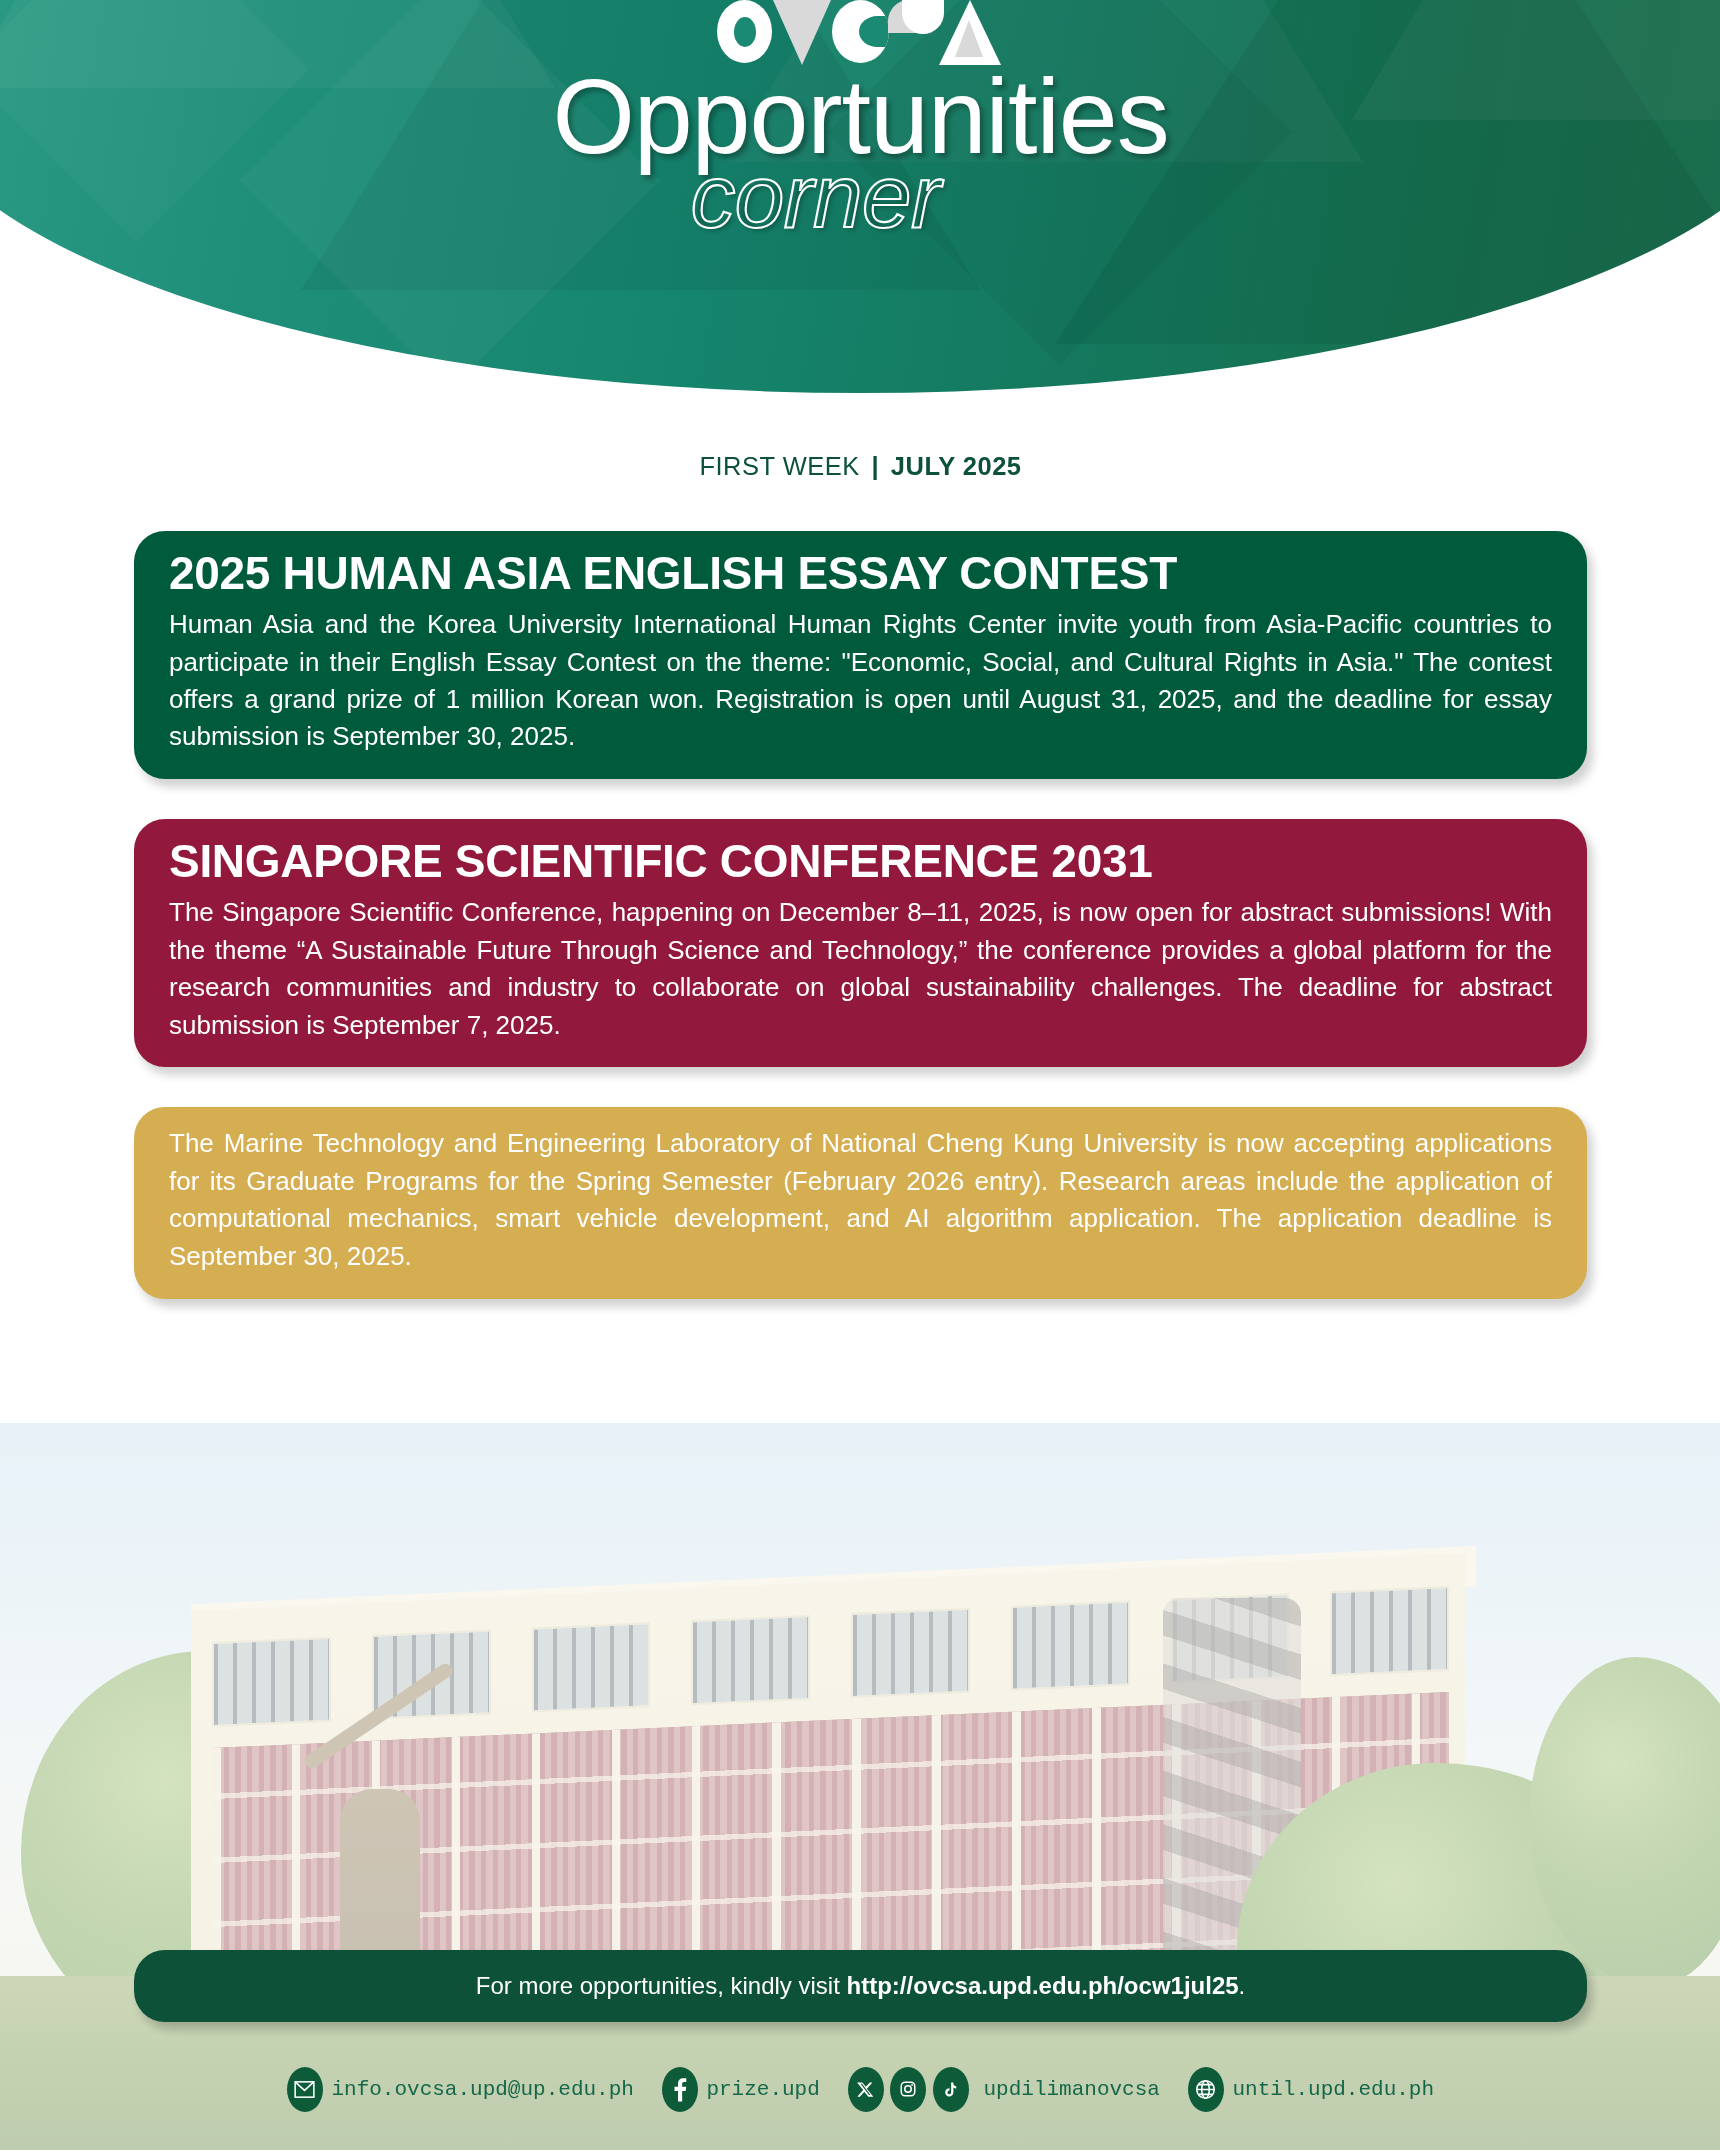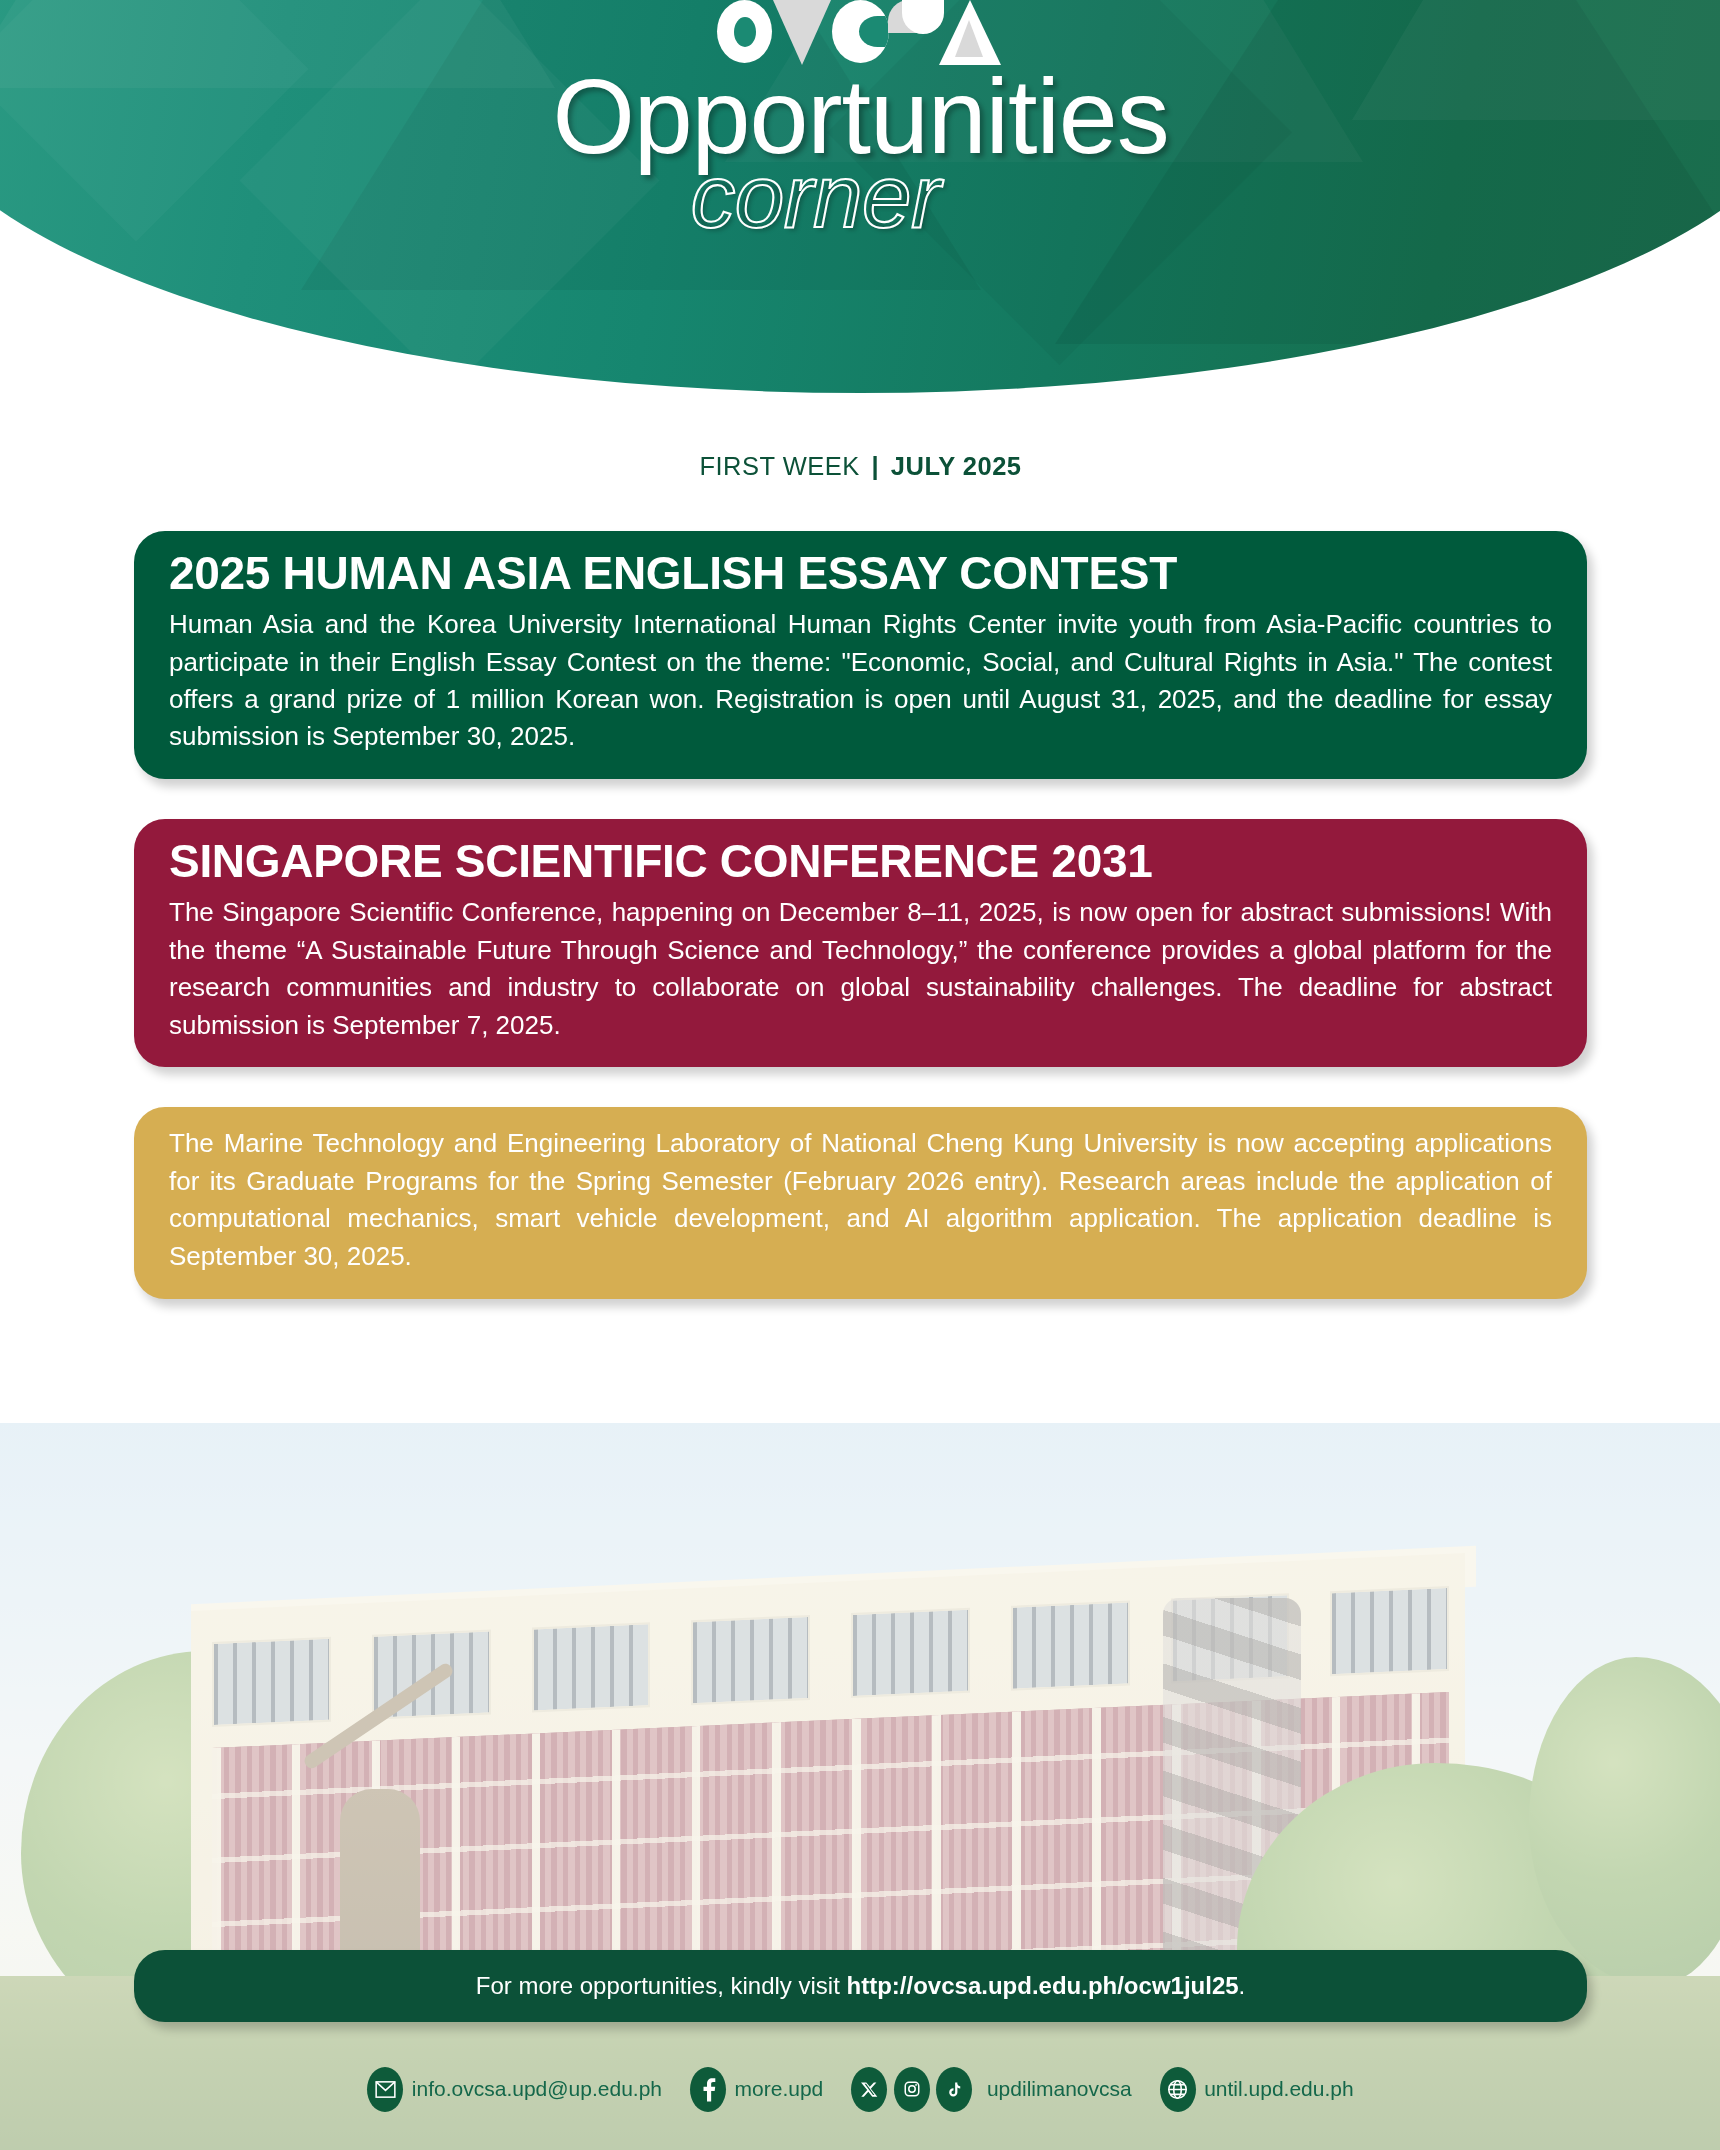--- a/index.html
+++ b/index.html
@@ -306,20 +306,21 @@
     top: 2060px;
     height: 58px;
     display: flex;
     justify-content: center;
     align-items: center;
     z-index: 7;
   }
   .fgroup {
     display: flex;
     align-items: center;
+    font-family: Liberation Mono, monospace;
   }
   .ficon {
     width: 36px; height: 45px;
     border-radius: 50%;
     background: #0e5b3a;
     display: flex;
     align-items: center;
     justify-content: center;
     margin-right: 8.5px;
     flex: none;
@@ -426,21 +427,21 @@
     </span>
     <span class="ftext">info.ovcsa.upd@up.edu.ph</span>
   </div>
 
   <div class="fgroup">
     <span class="ficon">
       <svg width="15" height="25.5" viewBox="0 0 14 24" fill="#ffffff">
         <path d="M9.5 24v-10h3.3l.5-3.9H9.5V7.6c0-1.1.3-1.9 1.9-1.9h2V2.2C13.1 2.1 11.9 2 10.5 2 7.6 2 5.6 3.8 5.6 7.2v2.9H2.3V14h3.3v10z"></path>
       </svg>
     </span>
-    <span class="ftext">more.upd</span>
+    <span class="ftext">prize.upd</span>
   </div>
 
   <div class="fgroup">
     <span class="icons-tight">
       <span class="ficon">
         <svg width="19" height="19" viewBox="0 0 24 24" fill="#ffffff">
           <path d="M17.5 3h3.2l-7 8 8.2 10h-6.4l-5-6.1-5.7 6.1H1.6l7.5-8.5L1.3 3h6.6l4.5 5.6L17.5 3zm-1.1 16h1.8L7.7 4.8H5.8L16.4 19z"></path>
         </svg>
       </span>
       <span class="ficon">

